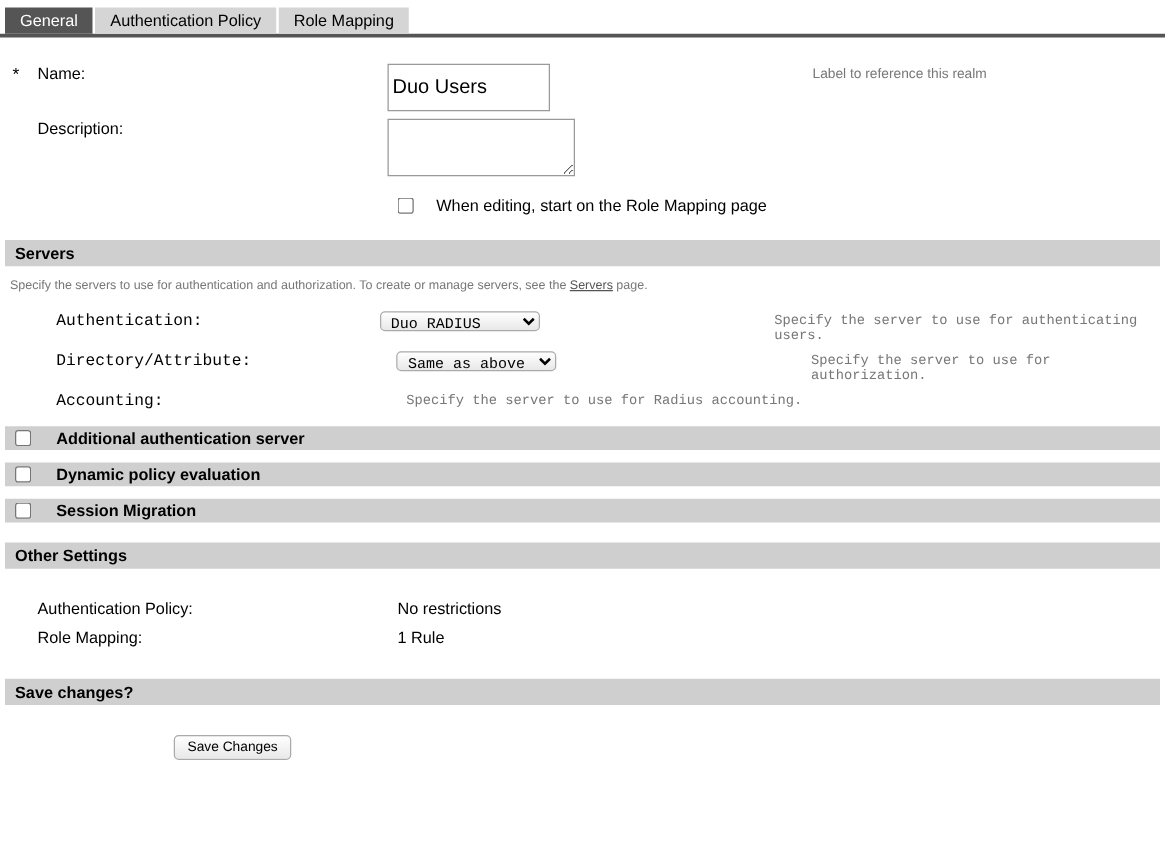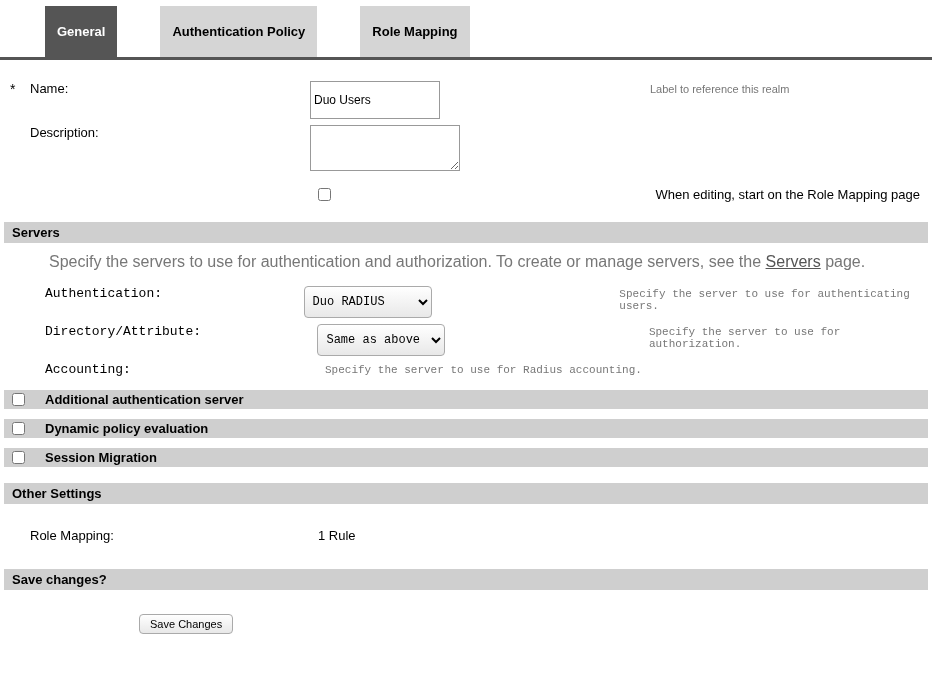--- a/index.html
+++ b/index.html
@@ -10,27 +10,26 @@
     padding: 0;
     color: #000;
     background: #fff;
   }
   .tabs {
     display: flex;
     padding: 6px 4px 0 4px;
     border-bottom: 3px solid #555;
   }
   .tab {
-    padding: 18px 12px;
+    padding: 3px 12px;
     margin-right: 2px;
     background: #d5d5d5;
-    font-weight: bold;
+    font-weight: normal;
     font-size: 13px;
     cursor: pointer;
-    margin-left: 41px;
   }
   .tab.active {
     background: #555;
     color: #fff;
   }
   .content {
     padding: 0;
   }
   .form-row {
     display: flex;
@@ -51,37 +50,37 @@
   }
   .help-col {
     color: #777;
     font-size: 11px;
     padding-top: 2px;
   }
   input[type="text"] {
     border: 1px solid #999;
     padding: 18px 3px;
     font-family: inherit;
-    font-size: 12px;
+    font-size: 16px;
     height: 20px;
   }
   textarea {
     border: 1px solid #999;
     padding: 2px 3px;
     font-family: inherit;
     font-size: 12px;
     width: 150px;
     height: 46px;
     resize: both;
   }
   select {
     font-family: inherit;
     font-size: 12px;
     width: 128px;
-    height: 32px;
+    height: 16px;
     background: linear-gradient(#fff, #e8e8e8);
     border: 1px solid #aaa;
     border-radius: 4px;
     padding: 1px 4px;
   }
   .section-bar {
     background: #cfcfcf;
     font-weight: bold;
     font-size: 13px;
     padding: 3px 8px;
@@ -92,35 +91,33 @@
     font-weight: bold;
     font-size: 13px;
     padding: 2px 8px;
     margin: 10px 4px 0 4px;
     display: flex;
     align-items: center;
     gap: 20px;
   }
   .desc-text {
     color: #777;
-    font-size: 16px;
+    font-size: 10px;
     padding: 2px 8px 12px 8px;
-    margin-left: 41px;
   }
   .desc-text a { color: #555; }
   .top-block { padding: 18px 0 0 0; }
   .server-block { padding-left: 15px; font-family: Liberation Mono, monospace; }
   .label-txt { font-size: 13px; }
   .checkbox-row {
     display: flex;
     align-items: center;
     gap: 18px;
-    padding: 10px 12px 4px 318px;
-    font-size: 13px;
-    justify-content: space-between;
+    padding: 10px 0 4px 318px;
+    font-size: 13px;
   }
   .settings-rows { padding: 12px 0 6px 0; }
   .settings-row {
     display: flex;
     padding: 4px 0;
   }
   .settings-row .label-col2 {
     width: 318px;
     padding-left: 30px;
     font-size: 13px;
@@ -237,20 +234,24 @@
 
   <div class="section-bar-cb">
     <input type="checkbox" style="">
     <span>Session Migration</span>
   </div>
 
   <div class="section-bar">Other Settings</div>
 
   <div class="settings-rows">
     <div class="settings-row">
+      <div class="label-col2">Authentication Policy:</div>
+      <div class="val-col">No restrictions</div>
+    </div>
+    <div class="settings-row">
       <div class="label-col2">Role Mapping:</div>
       <div class="val-col">1 Rule</div>
     </div>
   </div>
 
   <div class="section-bar">Save changes?</div>
 
   <div class="save-row">
     <button>Save Changes</button>
   </div>

